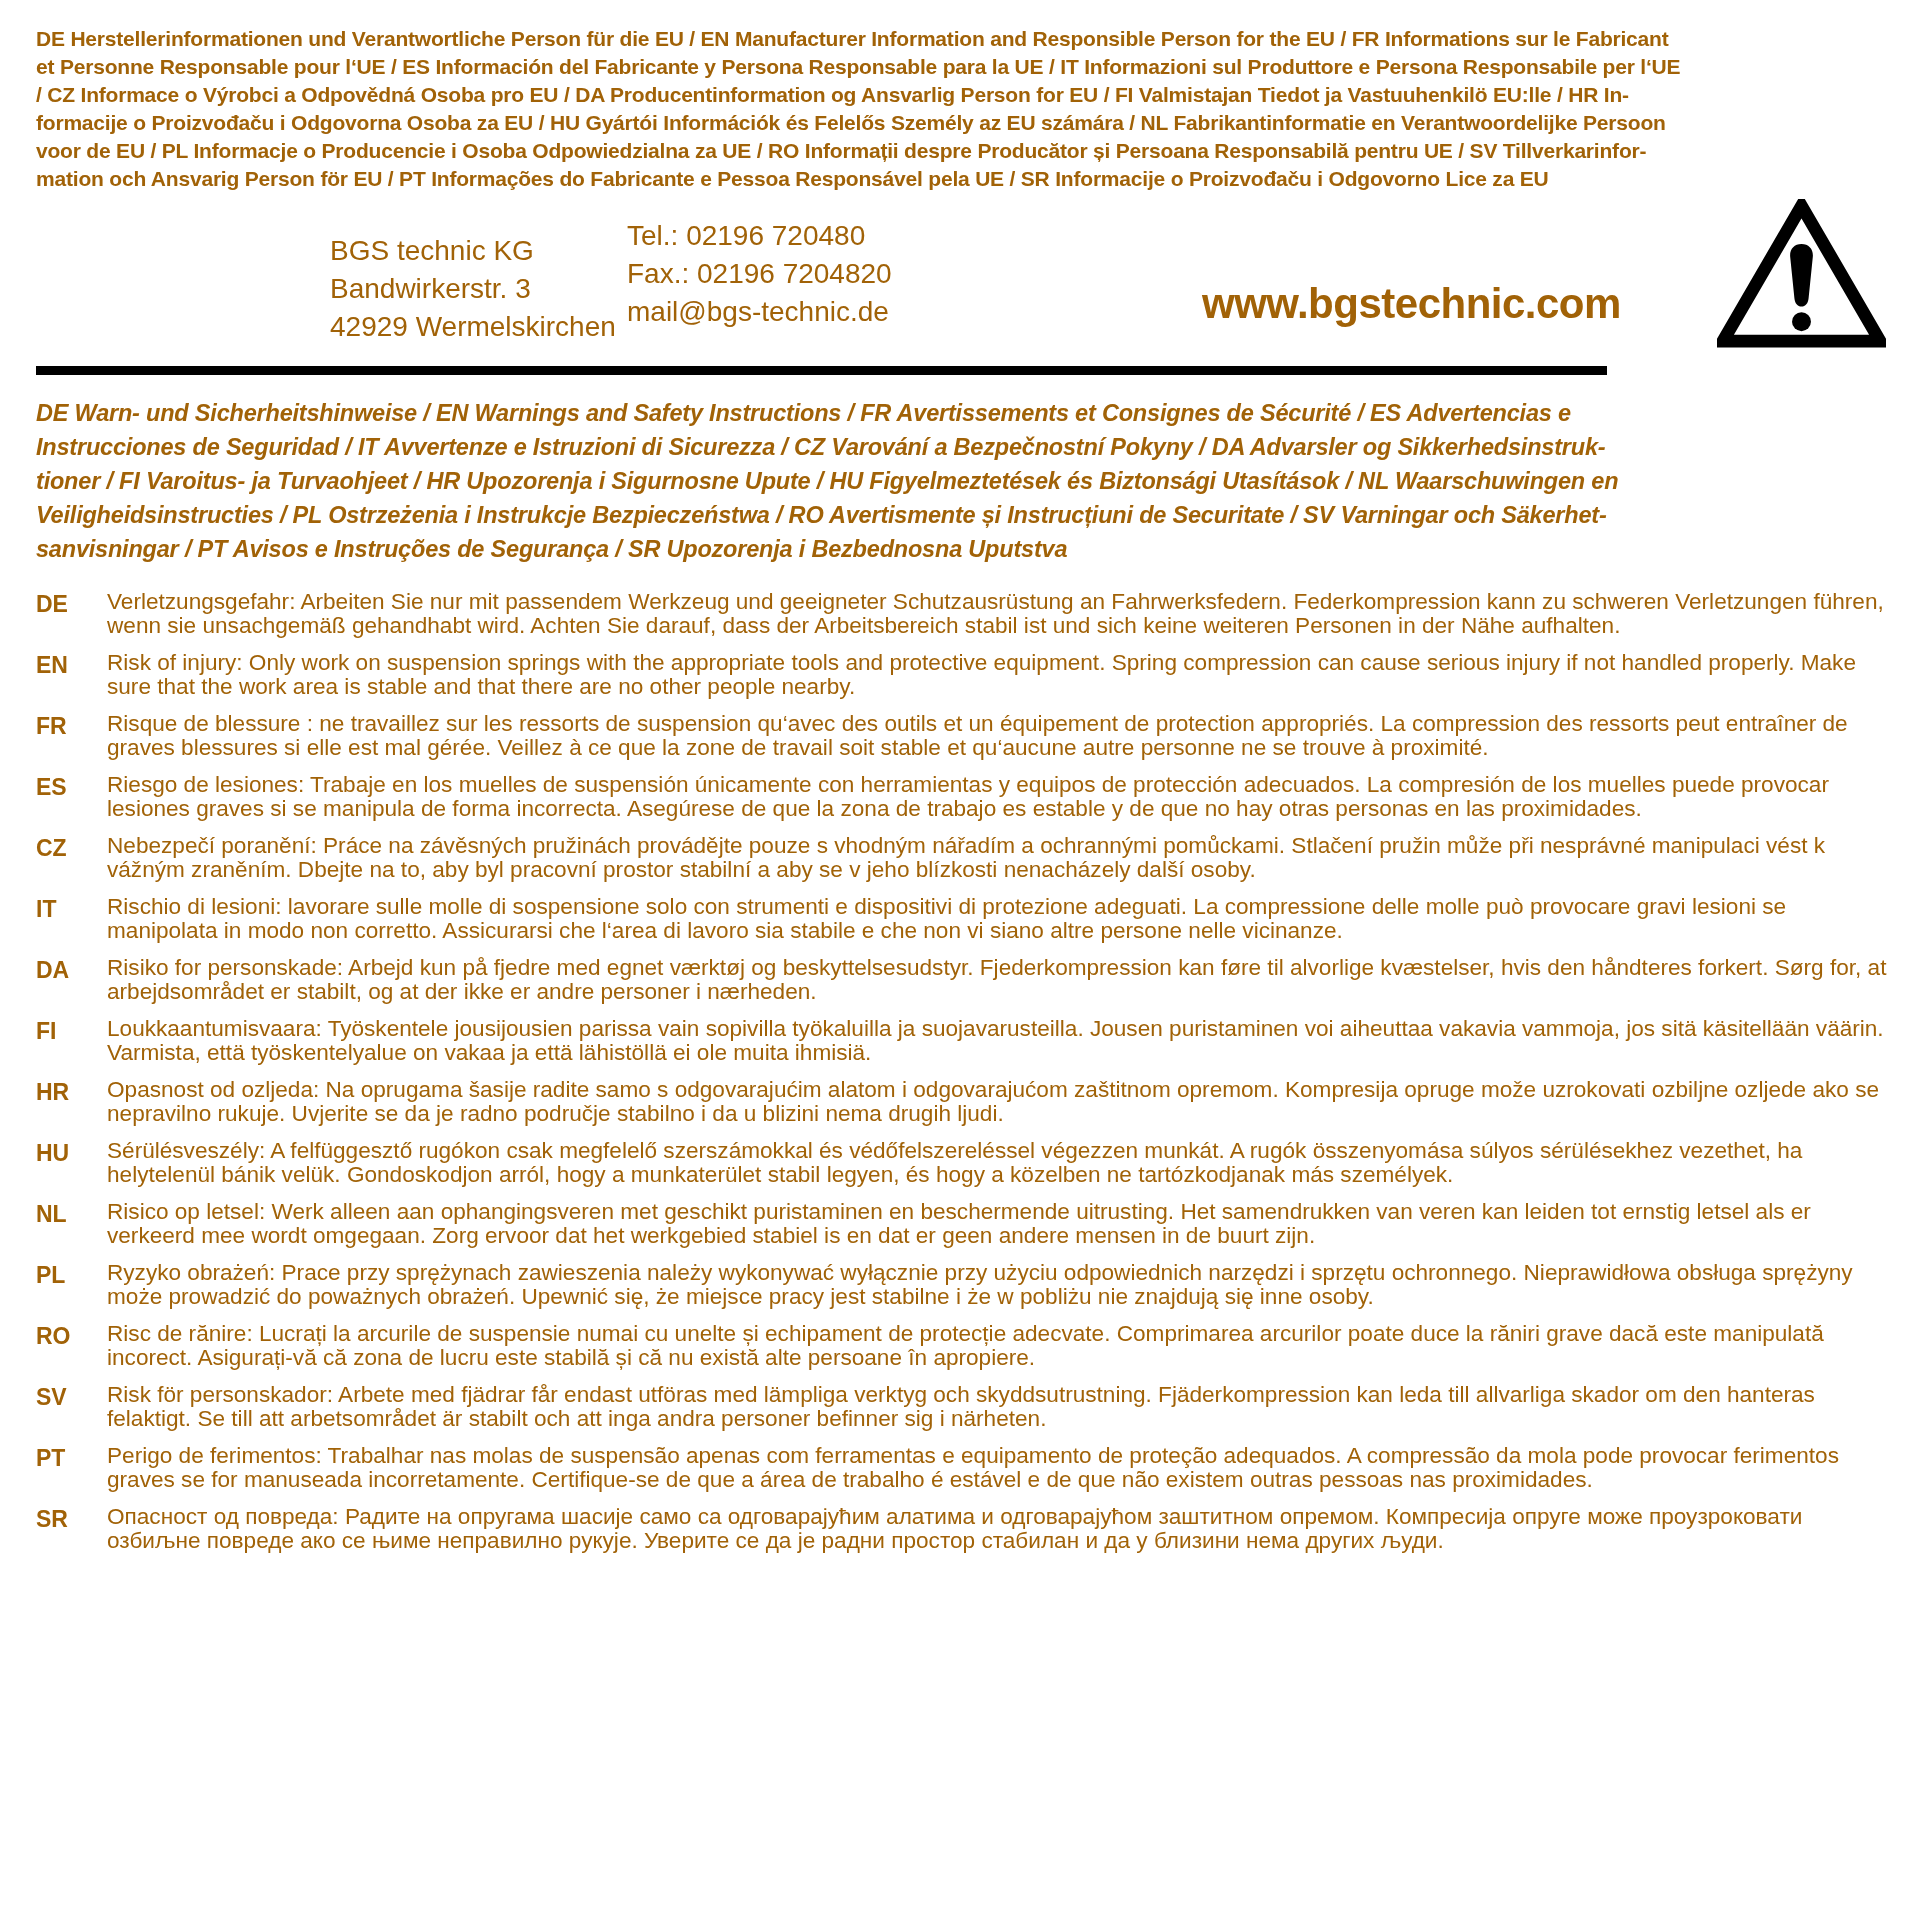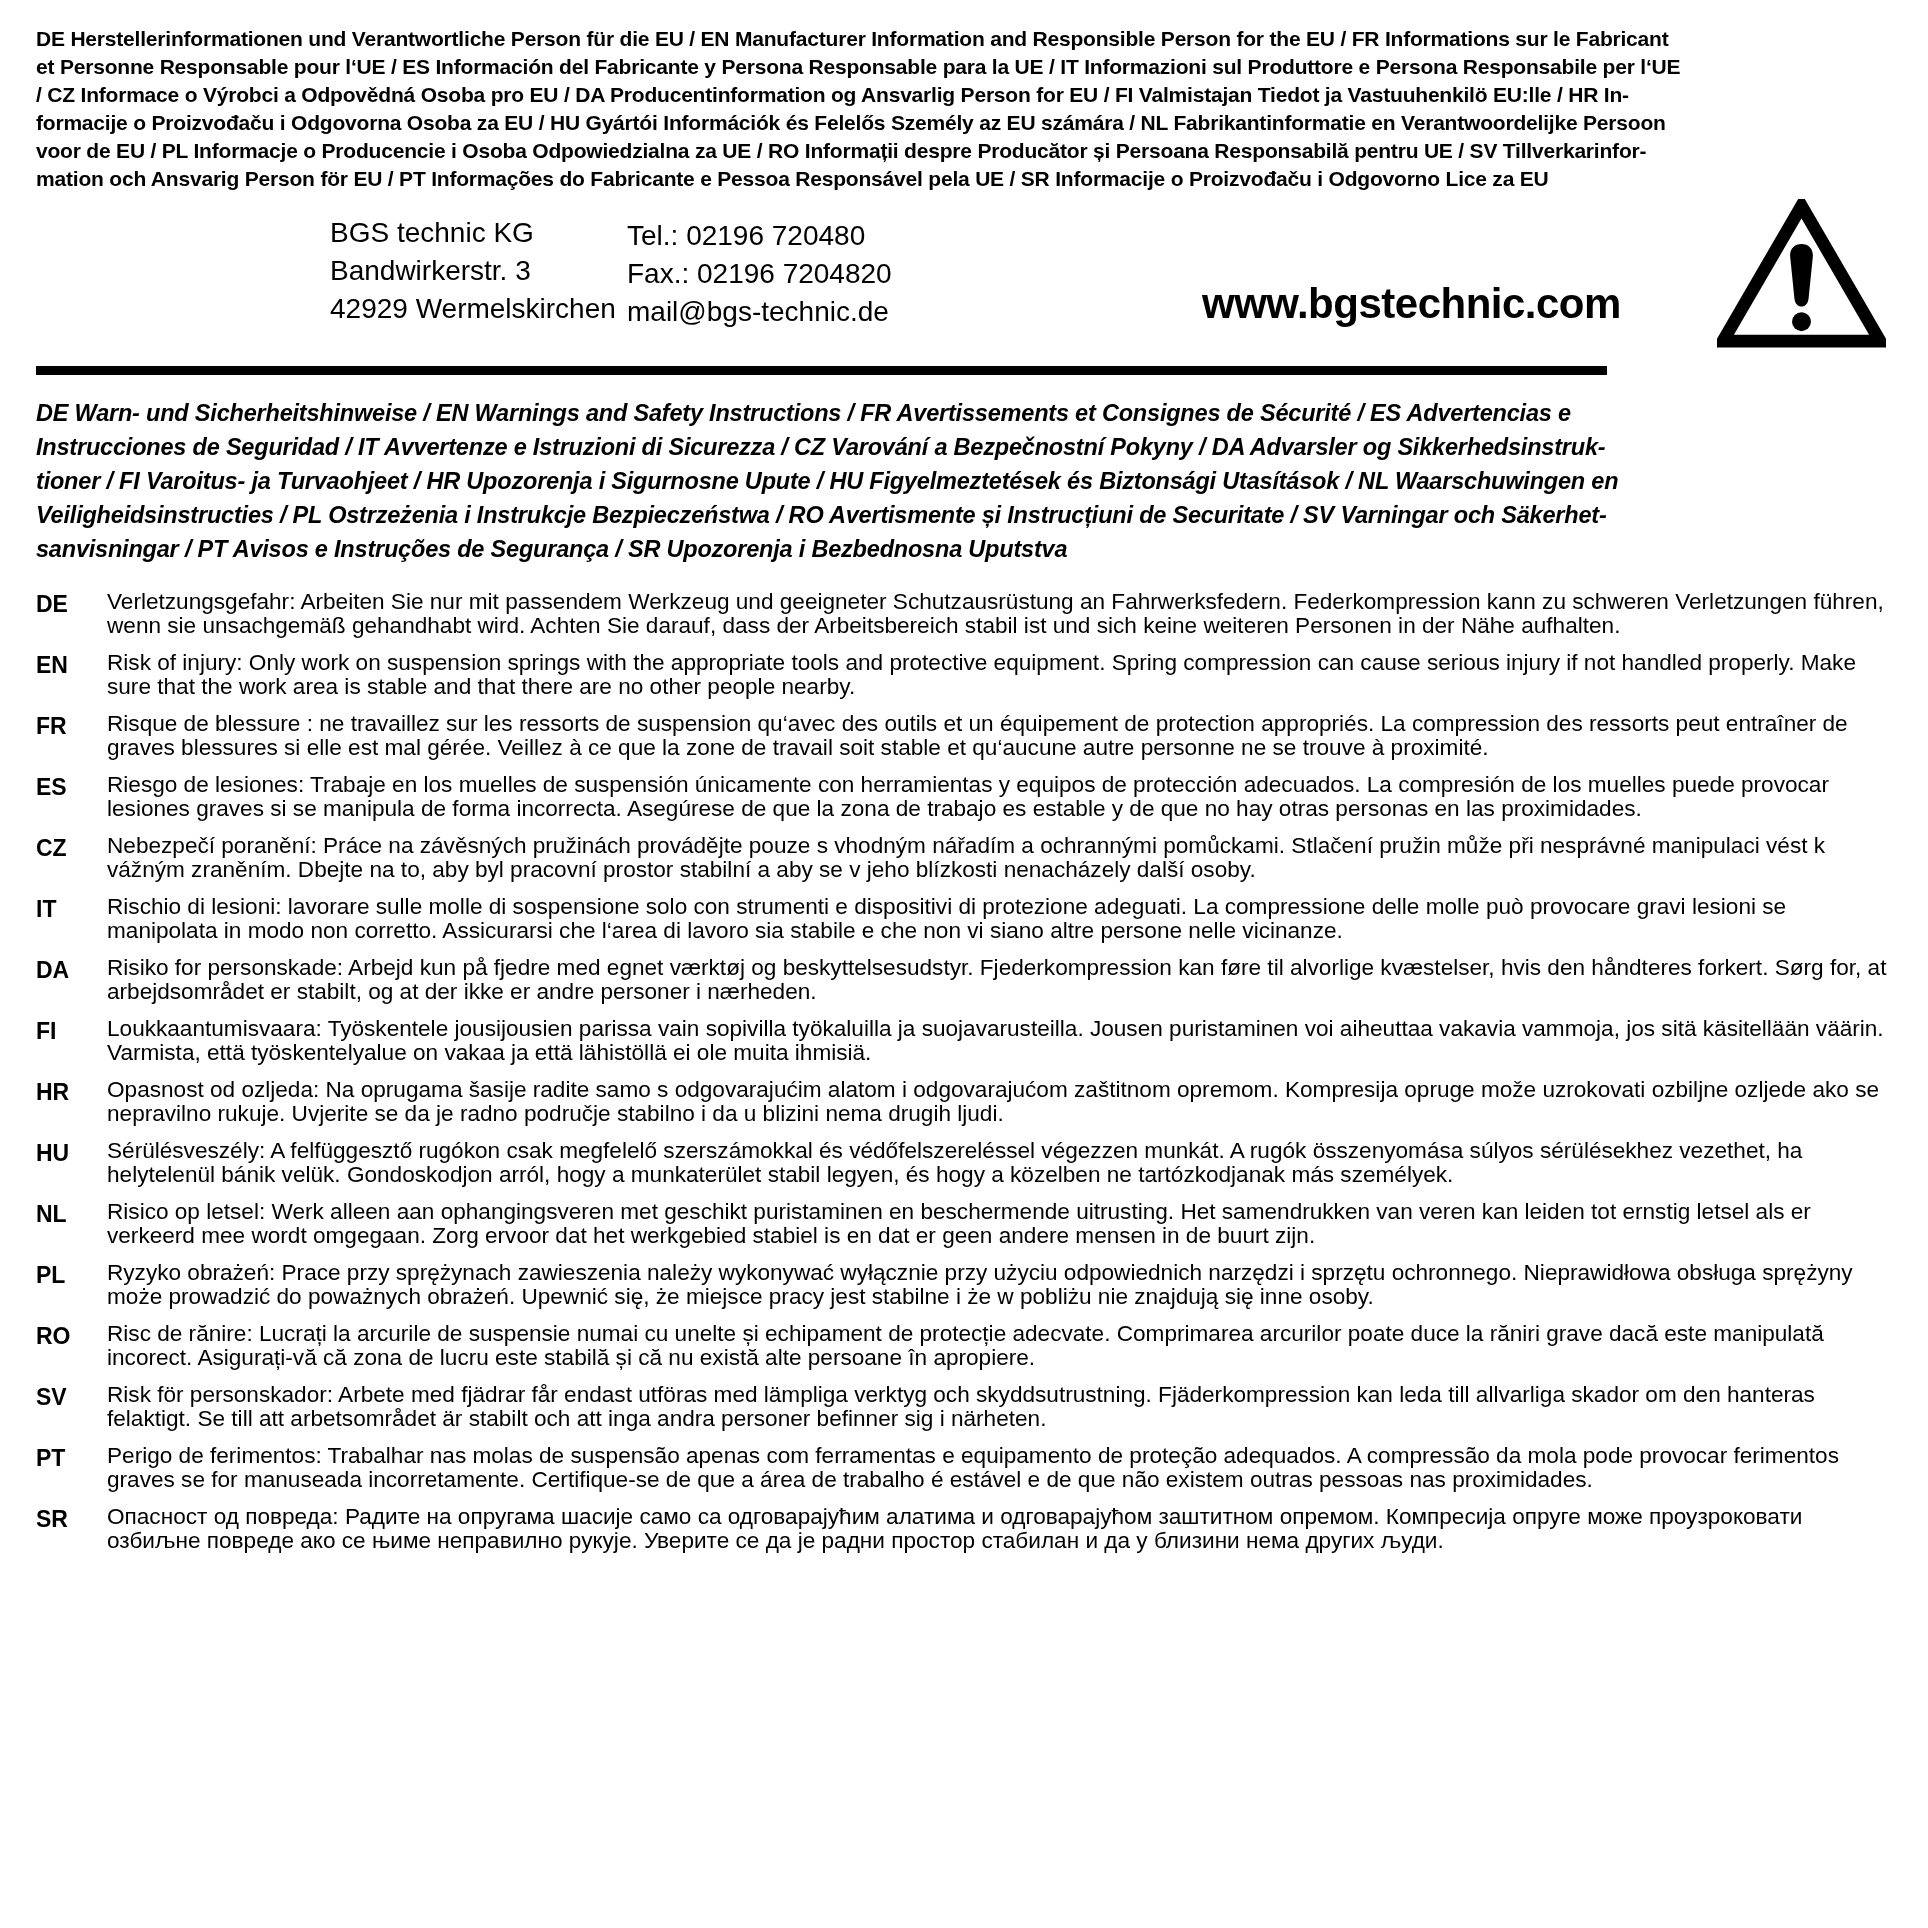--- a/index.html
+++ b/index.html
@@ -1,19 +1,19 @@
 <!DOCTYPE html>
 <html style="font-size:15px"><head>
 <meta charset="utf-8">
 <style>
   html,body{margin:0;padding:0;background:#ffffff;}
   .page{
     position:relative;
     width:1928px;height:1928px;
-    background:#ffffff;color:#000000;
+    background:#ffffff;color:#a16207;
     font-family:"Liberation Sans",sans-serif;
     box-sizing:border-box;
     padding:24.5px 36px 0 36px;
     overflow:hidden;
   }
   .hdr1{
     margin:0;
     font-size:21px;font-weight:bold;
     line-height:28px;letter-spacing:-0.2px;
     white-space:pre-line;
@@ -26,21 +26,21 @@
   .logo{position:absolute;left:0;top:-9.4px;width:282px;}
   .logo-main{
     font-size:117px;font-weight:bold;line-height:104px;
     letter-spacing:-9.4px;white-space:nowrap;
   }
   .logo-reg{font-size:32px;letter-spacing:0;vertical-align:top;position:relative;top:-1.9px;left:5.6px;}
   .logo-sub{
     font-size:25.4px;font-weight:bold;letter-spacing:15px;
     margin-top:1.9px;padding-left:66px;white-space:nowrap;
   }
-  .addr{position:absolute;left:294px;top:2px;font-size:28px;line-height:38px;}
+  .addr{position:absolute;left:294px;top:20px;font-size:28px;line-height:38px;}
   .contact{position:absolute;left:591px;top:5.6px;font-size:28px;line-height:38px;}
   .website{position:absolute;left:1166px;top:68px;font-size:42px;font-weight:bold;letter-spacing:-0.5px;}
   .triangle{position:absolute;right:5.6px;top:-13px;}
   .rule{height:8.5px;background:#000;width:1571px;margin-top:5.6px;}
   .hdr2{
     margin:21px 0 0 0;
     font-size:23.5px;font-weight:bold;
     line-height:34px;letter-spacing:-0.2px;
     white-space:pre-line;
     font-style:italic;

